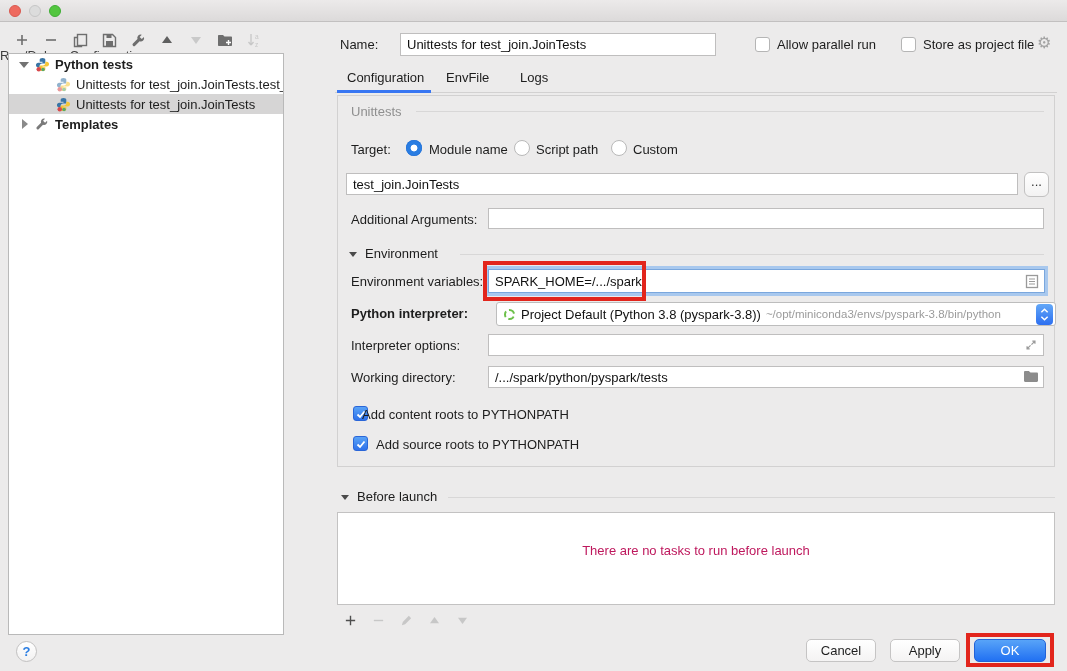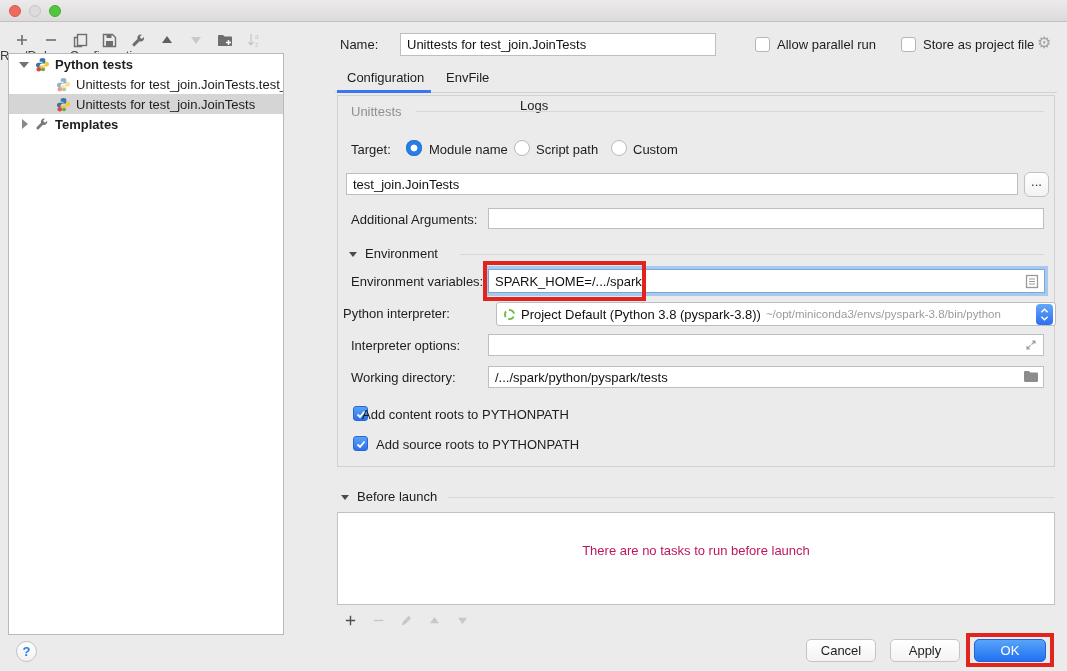--- a/index.html
+++ b/index.html
@@ -191,21 +191,21 @@
   <span class="lbl" style="left:340px; top:37px;">Name:</span>
   <input class="field" style="left: 400px; top: 33px; width: 316px; height: 23px;" value="Unittests for test_join.JoinTests">
   <span class="cb" style="left:755px; top:37px;"></span>
   <span class="lbl" style="left:777px; top:37px;">Allow parallel run</span>
   <span class="cb" style="left:901px; top:37px;"></span>
   <span class="lbl" style="left:923px; top:37px;">Store as project file</span>
   <span class="gear" style="left:1037px; top:35px;">⚙</span>
 
   <span class="tab" style="left:347px;">Configuration</span>
   <span class="tab" style="left:446px;">EnvFile</span>
-  <span class="tab" style="left:520px;margin-top:28px;">Logs</span>
+  <span class="tab" style="left:520px;">Logs</span>
   <div class="tabs-line"></div>
   <div class="tab-underline" style="background:#3876f2;"></div>
 
   <div class="panel">
     <span class="group-title" style="position:absolute; left:13px; top:8px;">Unittests</span>
     <div class="rule" style="left:78px; top:15px; width:628px;"></div>
 
     <span class="lbl" style="left:13px; top:46px;">Target:</span>
     <span class="radio sel" style="left:68px; top:44px;"></span>
     <span class="lbl" style="left:91px; top:46px;">Module name</span>
@@ -225,21 +225,21 @@
     <div class="rule" style="left:122px; top:158px; width:584px;"></div>
 
     <span class="lbl" style="left:13px; top:178px;">Environment variables:</span>
     <input class="field focusring" style="left: 150px; top: 173px; width: 557px; height: 24px;" value="SPARK_HOME=/.../spark">
     <span class="field-icon" style="left:687px; top:178px;">
       <svg width="14" height="15" viewBox="0 0 14 15">
           <rect x="1.5" y="1.5" width="11" height="12" fill="#fff" stroke="#9a9a9a" stroke-width="1.3"></rect>
           <path d="M4 5h6M4 7.5h6M4 10h6" stroke="#9a9a9a" stroke-width="1.2"></path>
         </svg></span>
 
-    <span class="lbl" style="left:5px; top:210px;">Python interpreter:</span>
+    <span class="lbl" style="left:13px; top:210px;font-weight:bold;">Python interpreter:</span>
     <div class="combo" style="left:150px; top:206px; width:560px; height:24px;margin-left:8px;">
       <span class="conda-ring"></span>
       <span class="main">Project Default (Python 3.8 (pyspark-3.8))</span>
       <span class="path">~/opt/miniconda3/envs/pyspark-3.8/bin/python</span>
       <span class="stepper">
         <svg width="9" height="7" viewBox="0 0 10 7">
             <path d="M1.5 5.5 5 2l3.5 3.5" stroke="#fff" stroke-width="1.6" fill="none"></path>
           </svg>
         <svg width="9" height="7" viewBox="0 0 10 7">
             <path d="M1.5 1.5 5 5l3.5-3.5" stroke="#fff" stroke-width="1.6" fill="none"></path>

